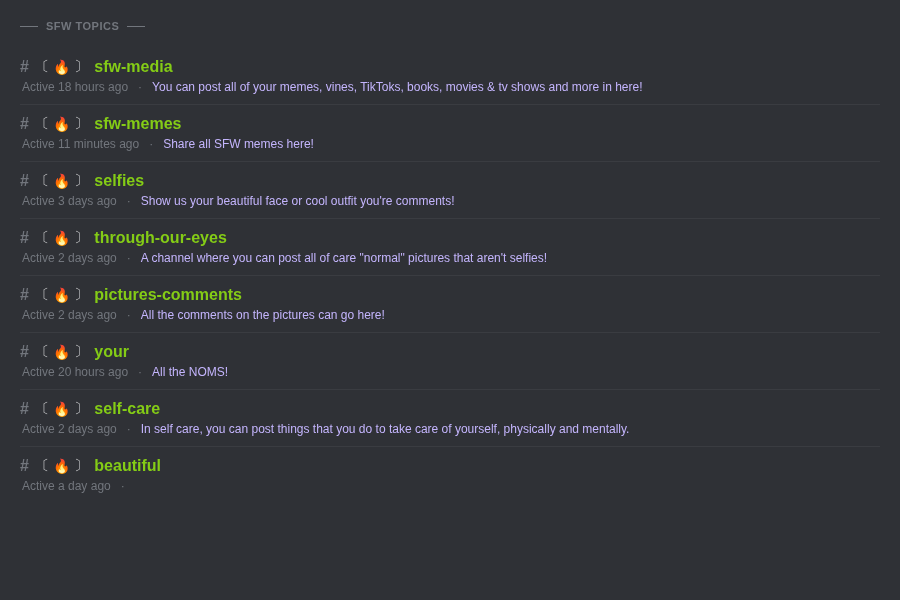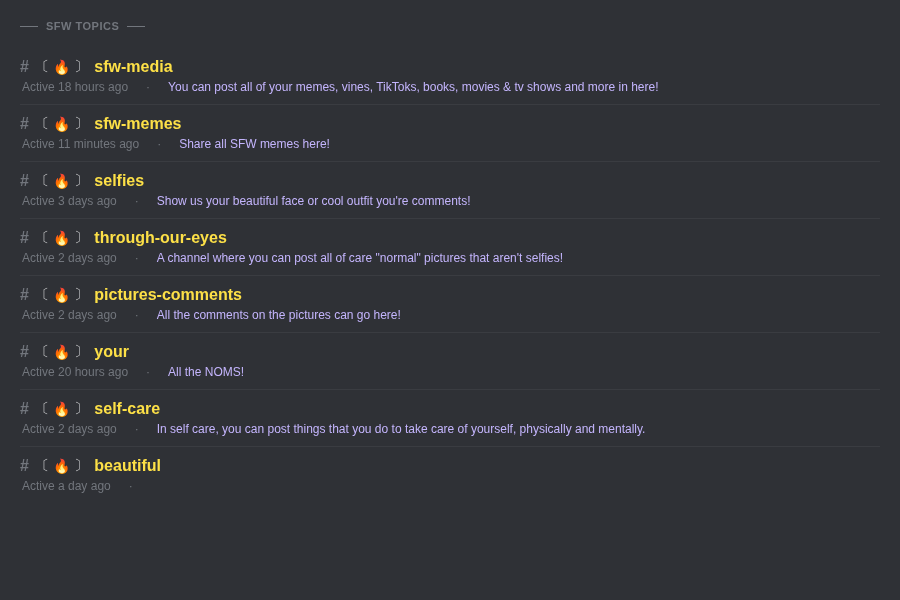--- a/index.html
+++ b/index.html
@@ -78,31 +78,31 @@
     .fire-emoji {
       font-size: 14px;
     }
 
     .bracket-right {
       color: #dcddde;
       font-size: 14px;
     }
 
     .channel-name {
-      color: #fde047;
+      color: #84cc16;
       font-size: 16px;
       font-weight: 600;
       margin-left: 2px;
       text-align: center;
     }
 
     .channel-meta {
       display: flex;
       align-items: center;
-      gap: 12px;
+      gap: 4px;
       color: #72767d;
       font-size: 12px;
       padding-left: 2px;
     }
 
     .active-time {
       color: #72767d;
       font-size: 12px;
     }
 

